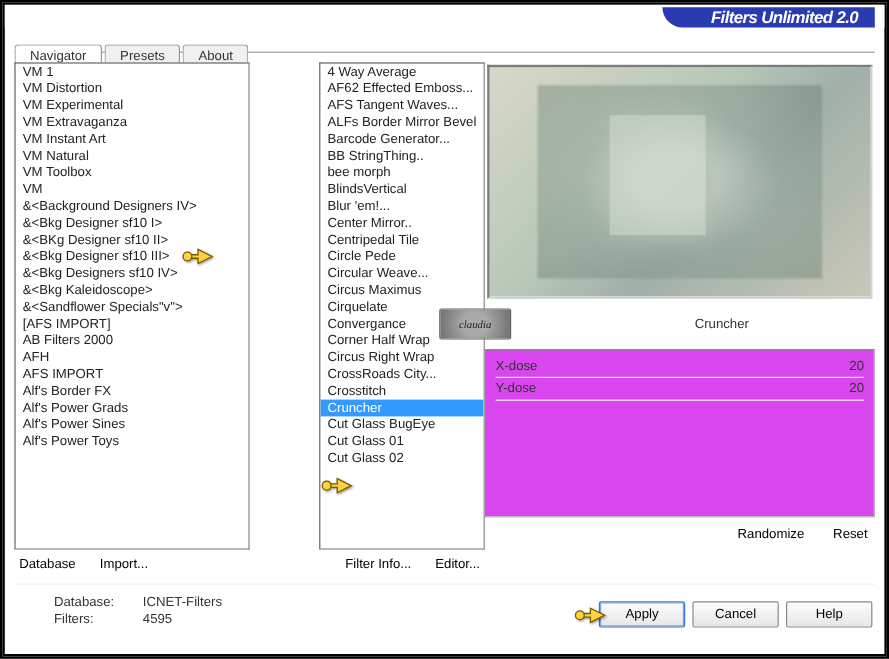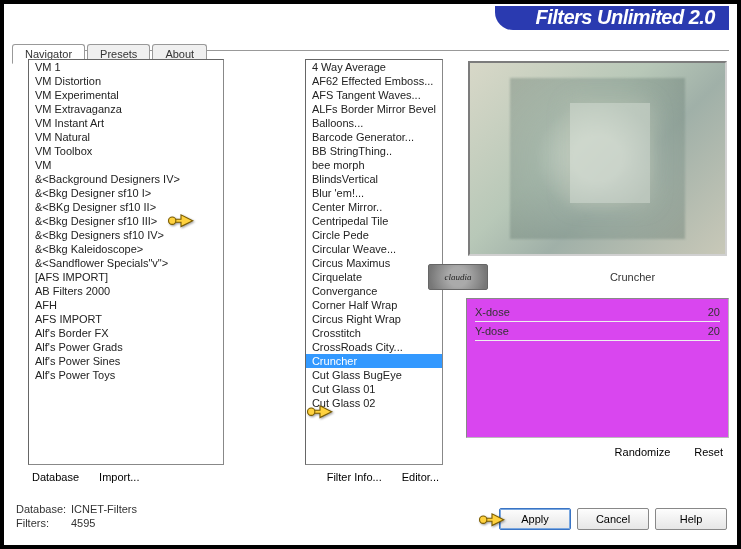--- a/index.html
+++ b/index.html
@@ -1,25 +1,25 @@
 <!DOCTYPE html>
 <html><head>
 <meta charset="utf-8">
 <style>
   * { box-sizing: border-box; margin: 0; padding: 0; }
   body { font-family: "Segoe UI", Tahoma, sans-serif; font-size: 11px; background: #000; width: 741px; height: 549px; overflow: hidden; }
   .outer { border: 2px solid #000; background: #fff; width: 737px; height: 545px; position: absolute; top: 2px; left: 2px; }
   .header { display: flex; justify-content: flex-end; background: #fff; padding: 2px 8px 0 0; }
-  .title { font-family: Arial, sans-serif; font-size: 20px; font-weight: bold; font-style: italic; color: #fff; background: #2a3ab0; padding: 0 14px 1px 40px; border-radius: 0 0 0 18px; letter-spacing: -0.5px; }
+  .title { font-family: Arial, sans-serif; font-size: 14px; font-weight: bold; font-style: italic; color: #fff; background: #2a3ab0; padding: 0 14px 1px 40px; border-radius: 0 0 0 18px; letter-spacing: -0.5px; }
 
   .tabs { display: flex; border-bottom: 1px solid #999; margin: 0 8px; }
   .tab { padding: 3px 12px; border: 1px solid #999; border-bottom: none; border-radius: 3px 3px 0 0; margin-right: 2px; background: #f0f0f0; color: #333; cursor: pointer; font-size: 11px; position: relative; top: 14px; }
   .tab.active { background: #fff; border-bottom: 1px solid #fff; }
 
-  .content { display: flex; padding: 8px; gap: 23px; height: 440px; margin-left: 16px; }
+  .content { display: flex; padding: 8px; gap: 0; height: 440px; }
 
   .listcol { position: relative; display: flex; flex-direction: column; }
   .listbox { border: 1px solid #888; border-top-color: #666; border-left-color: #666; background: #fff; overflow-y: scroll; overflow-x: hidden; flex: 1; }
   .listbox::-webkit-scrollbar { width: 16px; }
   .listbox::-webkit-scrollbar-track { background: #efefef; border-left: 1px solid #ccc; }
   .listbox::-webkit-scrollbar-thumb { background: #cdcdcd; border: 1px solid #999; }
   .listbox::-webkit-scrollbar-button { background: #e1e1e1; border: 1px solid #999; height: 16px; }
 
   .li { padding: 1px 6px; white-space: nowrap; cursor: default; color: #222; }
   .li.sel { background: #3399ff; color: #fff; }
@@ -41,21 +41,21 @@
 
   .params { border: 1px solid #bbb; border-top-color:#888; border-left-color:#888; margin-top: 6px; padding: 4px 8px; height: 140px; background: #d946ef; }
   .prow { display:flex; justify-content:space-between; padding: 3px 0; border-bottom: 1px solid #eee; color:#333; }
 
   .btnrow3 { display:flex; justify-content:flex-end; gap: 24px; padding: 8px 6px 0 0; }
 
   .divider { height:1px; background:#ccc; margin: 2px 8px; border-bottom:1px solid #fff; }
 
   .footer { display:flex; padding: 6px 10px 6px 12px; align-items:flex-end; gap: 6px; }
   .status { font-size: 11px; color:#333; line-height: 14px; }
-  .status .lbl { display:inline-block; width: 55px; }
+  .status .lbl { display:inline-block; width: 74px; margin-left: 29px; }
   .spacer { flex:1; }
   .btn { min-width: 72px; height: 22px; border: 1px solid #888; background: linear-gradient(#fdfdfd,#e6e6e6); font-size: 11px; cursor: pointer; border-radius: 2px; }
   .btn.primary { border: 1px solid #3a74c4; box-shadow: 0 0 0 1px #79a7e0 inset; }
 
   .hand { position: absolute; width: 30px; height: 22px; pointer-events: none; z-index: 50; }
   .hand svg { width: 100%; height: 100%; filter: drop-shadow(1px 1px 1px rgba(0,0,0,0.4)); }
 </style>
 </head>
 <body>
 
@@ -111,37 +111,36 @@
           </svg>
       </div>
     </div>
 
     <div class="listcol col2">
       <div class="listbox" id="filtbox">
           <div class="li">4 Way Average</div>
           <div class="li">AF62 Effected Emboss...</div>
           <div class="li">AFS Tangent Waves...</div>
           <div class="li">ALFs Border Mirror Bevel</div>
-          <div class="li">Balloons...</div>
           <div class="li">Barcode Generator...</div>
           <div class="li">BB StringThing..</div>
           <div class="li">bee morph</div>
           <div class="li">BlindsVertical</div>
           <div class="li">Blur 'em!...</div>
           <div class="li">Center Mirror..</div>
           <div class="li">Centripedal Tile</div>
           <div class="li">Circle Pede</div>
           <div class="li">Circular Weave...</div>
           <div class="li">Circus Maximus</div>
           <div class="li">Cirquelate</div>
           <div class="li">Convergance</div>
           <div class="li">Corner Half Wrap</div>
           <div class="li">Circus Right Wrap</div>
+          <div class="li">CrossRoads City...</div>
           <div class="li">Crosstitch</div>
-          <div class="li">CrossRoads City...</div>
           <div class="li sel">Cruncher</div>
           <div class="li">Cut Glass  BugEye</div>
           <div class="li">Cut Glass 01</div>
           <div class="li">Cut Glass 02</div>
         </div>
       <div class="btnrow">
         <span class="linkbtn">Filter Info...</span>
         <span class="linkbtn">Editor...</span>
       </div>
 

